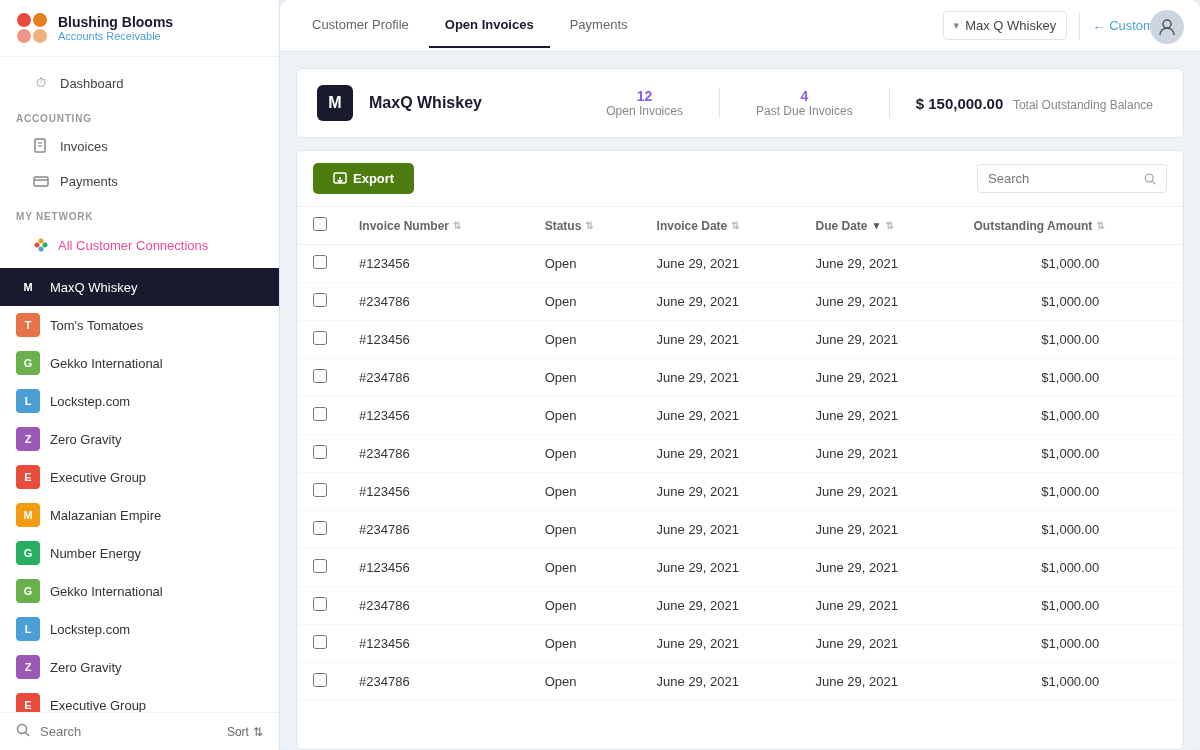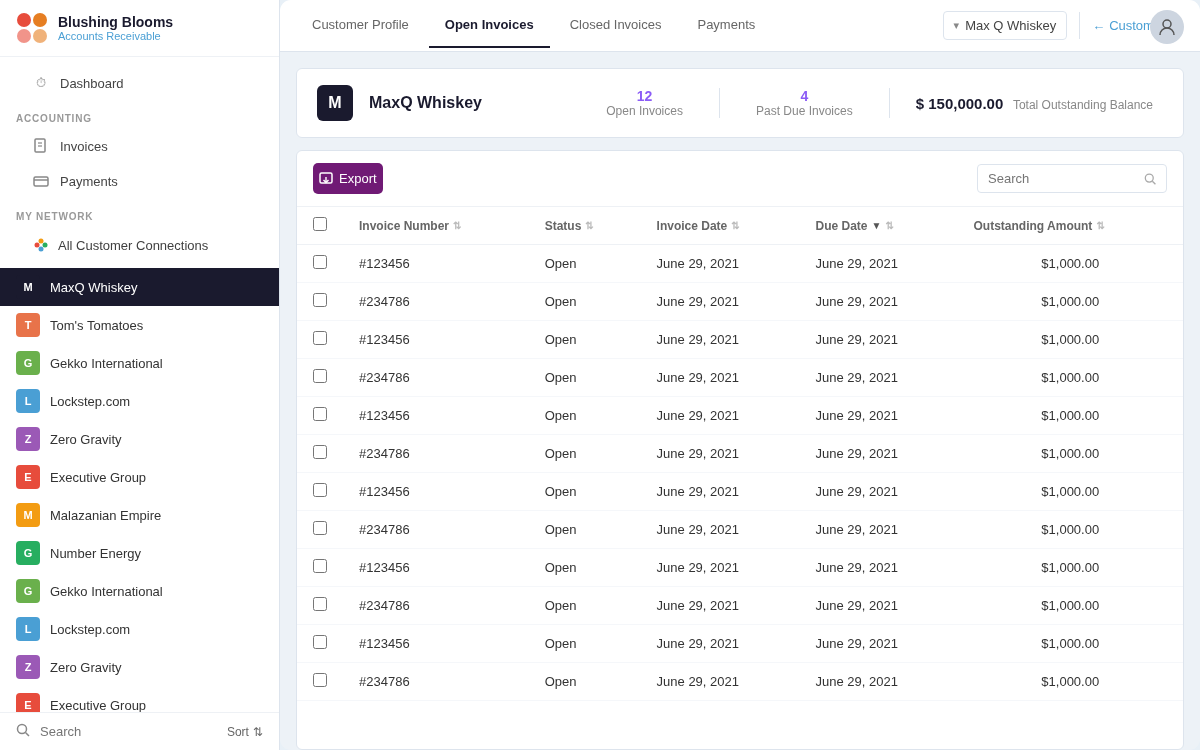--- a/index.html
+++ b/index.html
@@ -37,21 +37,21 @@
       padding: 8px 16px; cursor: pointer; color: #444;
       border-radius: 4px; margin: 1px 8px;
     }
     .sidebar-nav-item .nav-icon { width: 18px; height: 18px; display: flex; align-items: center; justify-content: center; color: #888; }
     .sidebar-nav-item .nav-label { font-size: 13px; font-weight: 500; }
 
     .sidebar-customers-header {
       display: flex; align-items: center; gap: 8px;
       padding: 6px 16px; margin: 4px 8px;
     }
-    .sidebar-customers-label { font-size: 13px; font-weight: 500; color: #404040; }
+    .sidebar-customers-label { font-size: 13px; font-weight: 500; color: #ec4899; }
 
     .customer-list { overflow-y: auto; flex: 1; }
     .customer-item {
       display: flex; align-items: center; gap: 10px;
       padding: 7px 16px; cursor: pointer; color: #333;
     }
     .customer-item.active { background: #1a1a2e; }
     .customer-item.active .customer-name { color: #fff; }
     .customer-avatar {
       width: 24px; height: 24px; border-radius: 4px;
@@ -149,23 +149,23 @@
       display: flex;
       flex-direction: column;
       overflow: hidden;
     }
     .invoice-toolbar {
       display: flex; align-items: center; padding: 12px 16px; gap: 12px;
       border-bottom: 1px solid #eef1f5;
     }
     .export-btn {
       display: flex; align-items: center; gap: 6px;
-      background: #701a75; color: #fff;
+      background: #4d7c0f; color: #fff;
       border: none; border-radius: 5px;
-      padding: 8px 6px; font-size: 13px; font-weight: 400; cursor: pointer;
+      padding: 8px 20px; font-size: 13px; font-weight: 700; cursor: pointer;
     }
     .toolbar-spacer { flex: 1; }
     .search-box {
       display: flex; align-items: center; gap: 8px;
       border: 1px solid #dde4ed; border-radius: 4px;
       padding: 6px 10px; width: 190px;
     }
     .search-box input {
       border: none; outline: none; font-size: 13px; color: #444; width: 100%; background: transparent;
     }
@@ -331,21 +331,20 @@
     </div>
   </div>
 </div>
 
 <div id="main">
 
   <div id="tabbar">
     <div id="tabs-container" style="display:flex; gap:4px;">
         <div class="tab">Customer Profile</div>
         <div class="tab active">Open Invoices</div>
-        <div class="tab">Closed Invoices</div>
         <div class="tab">Payments</div>
       </div>
     <div class="tabbar-spacer"></div>
     <div class="current-customer-select">
       <span style="color:#888; font-size:11px;">▾</span>
       <span>Max Q Whiskey</span>
     </div>
     <div class="back-customers">
       <span>←</span>
       <span>Customers</span>

